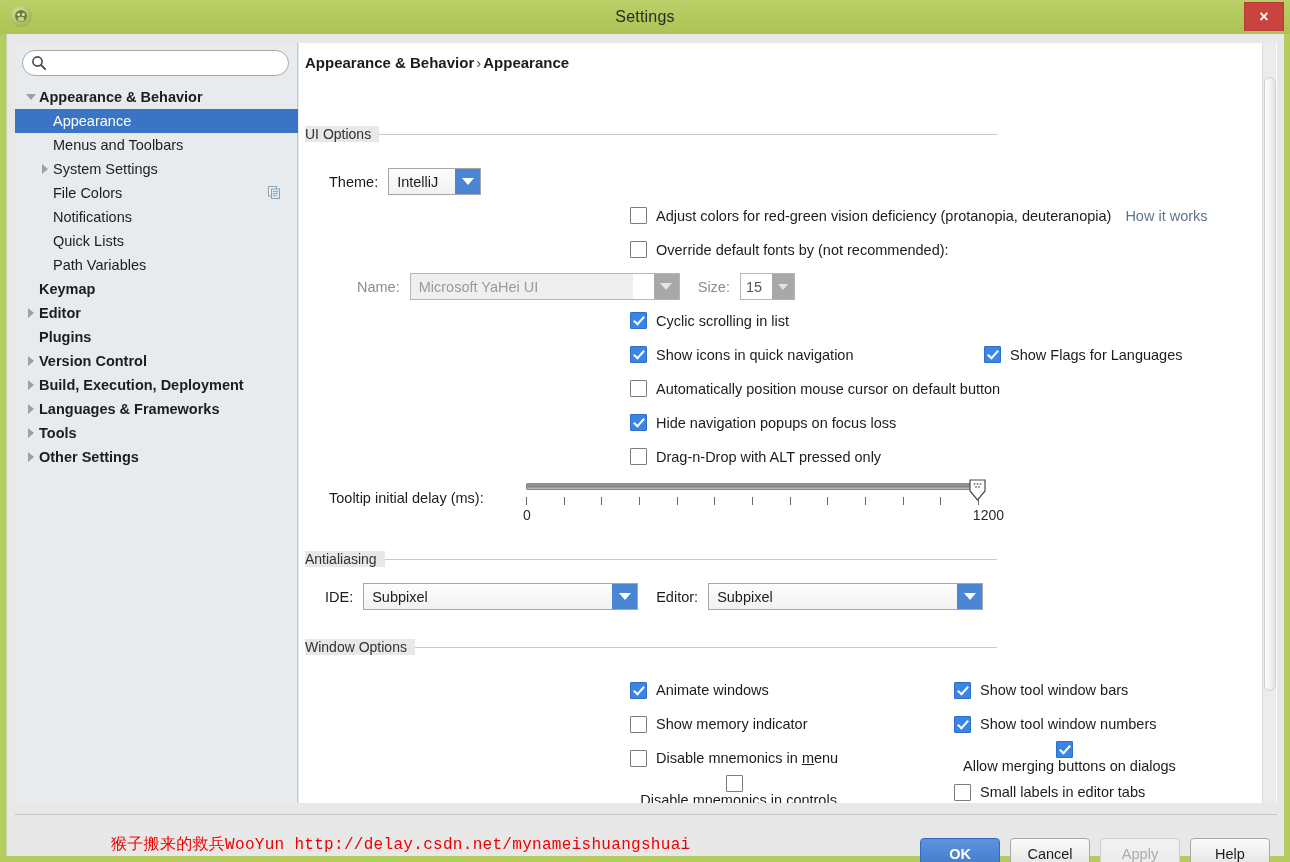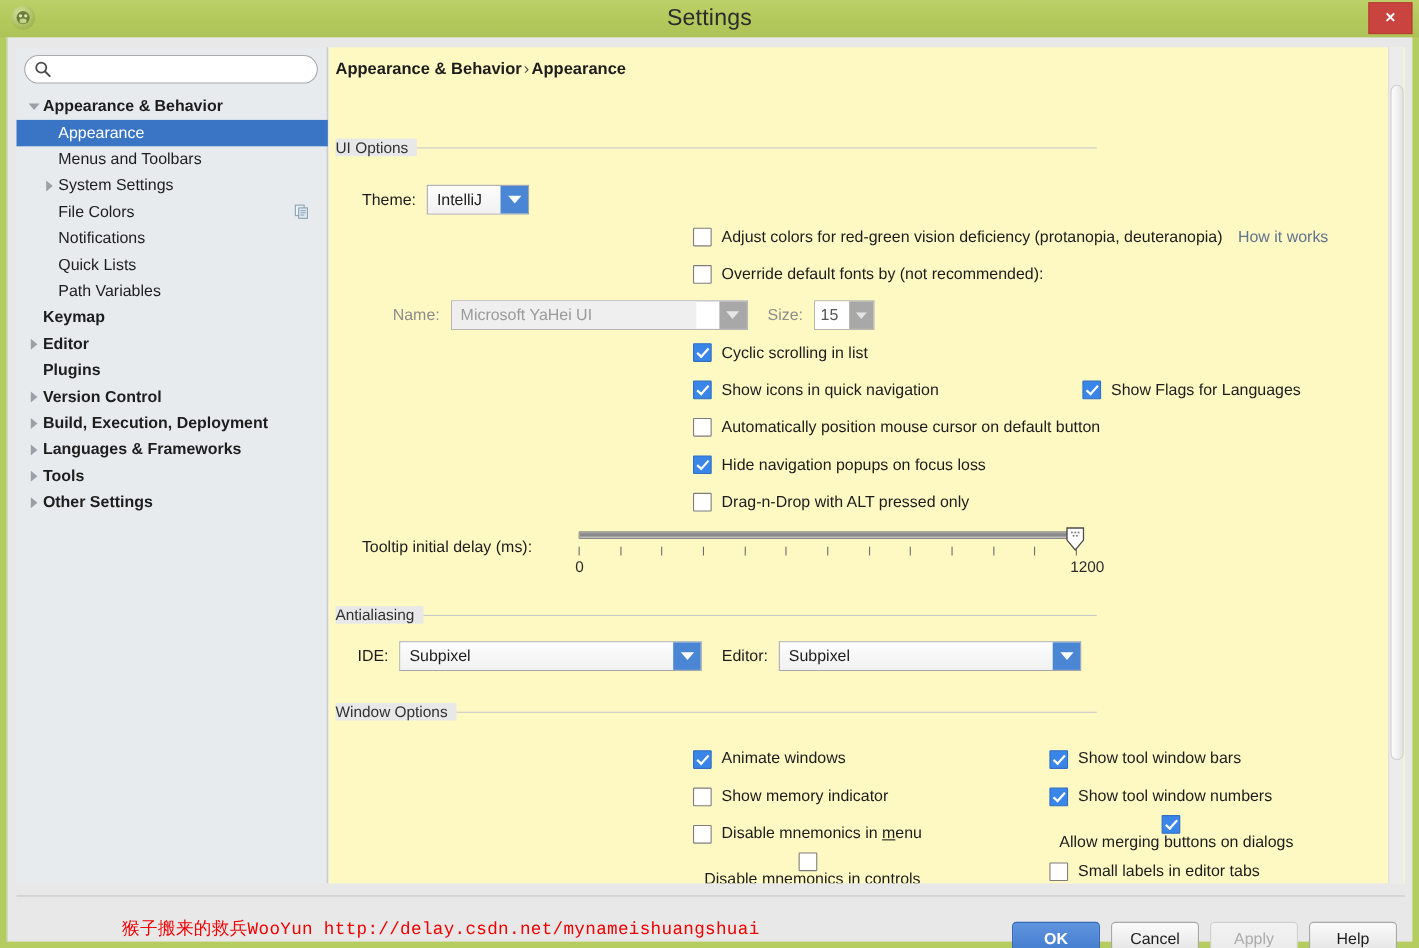--- a/index.html
+++ b/index.html
@@ -28,21 +28,21 @@
   #titlebar-icon {
     position: absolute; left: 10px; top: 5px;
     width: 22px; height: 22px;
     border-radius: 50%;
     background: radial-gradient(circle at 40% 35%, #d9e7a8 0%, #a9bd5b 60%, #8fa348 100%);
     display: flex; align-items: center; justify-content: center;
     font-size: 13px; color: #3d4a24;
   }
   #titlebar-title {
     width: 100%; text-align: center;
-    font-size: 21px; color: #2b2b2b;
+    font-size: 16px; color: #2b2b2b;
     letter-spacing: 0.2px;
   }
   #close-button {
     position: absolute; right: 6px; top: 2px;
     width: 40px; height: 29px;
     background: #c9433f;
     border: 1px solid #b73c38;
     display: flex; align-items: center; justify-content: center;
     color: #ffffff; font-size: 16px; font-weight: bold;
     cursor: pointer;
@@ -128,21 +128,21 @@
   .copy-icon {
     position: absolute; right: 16px; top: 4px;
     width: 15px; height: 15px;
   }
 
   
   #content {
     position: absolute;
     left: 292px; top: 9px;
     width: 978px; height: 760px;
-    background: #fef9c3;
+    background: #ffffff;
     overflow: hidden;
   }
   #breadcrumb {
     position: absolute; left: 6px; top: 11px;
     font-size: 15px; font-weight: bold; color: #1c1c1c;
   }
   #breadcrumb .sep { font-weight: normal; color: #4a4a4a; padding: 0 2px; }
 
   .group {
     position: absolute;

